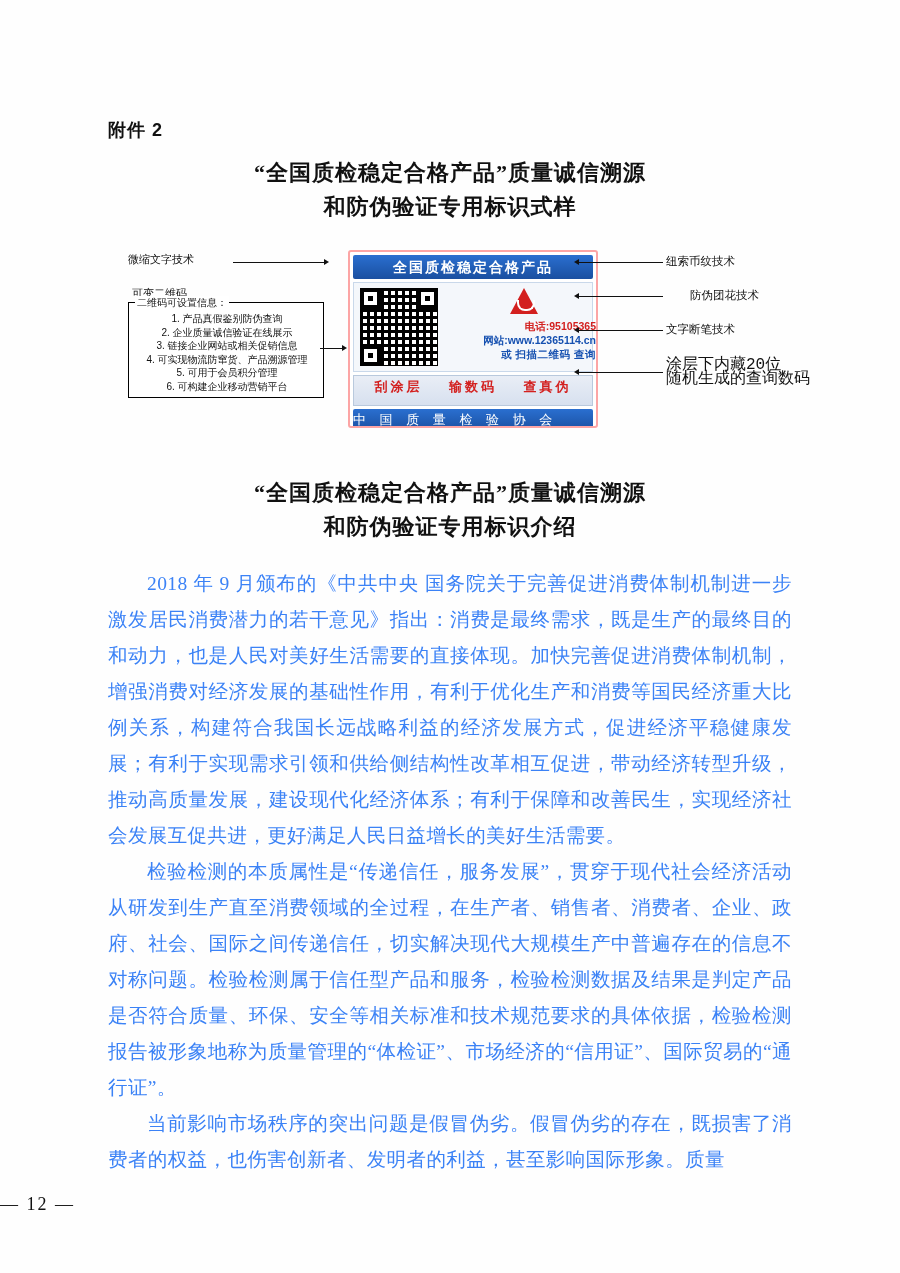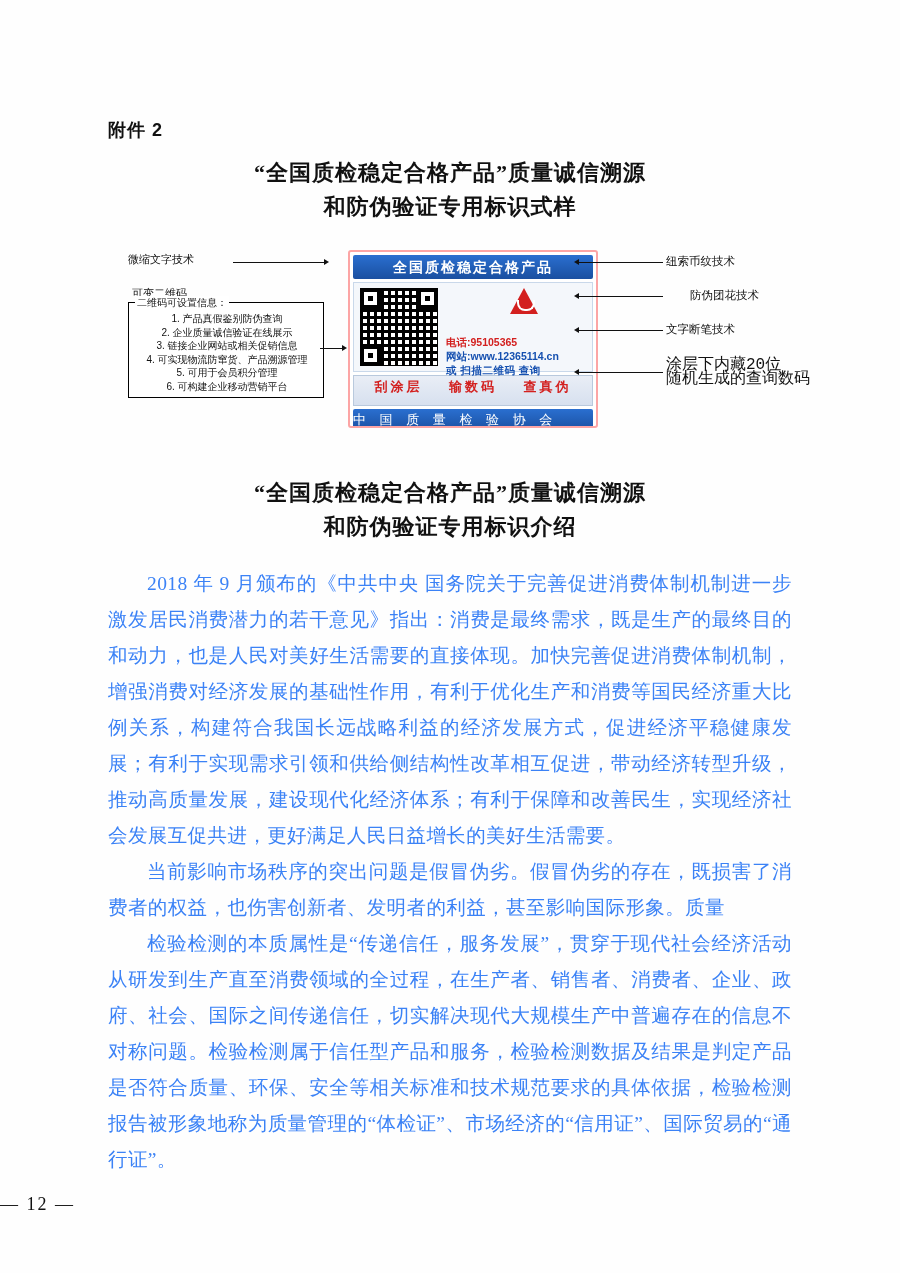--- a/index.html
+++ b/index.html
@@ -221,27 +221,28 @@
   .logo-mark .inner {
     position: absolute;
     left: 13px; top: 14px;
     width: 14px; height: 9px;
     border: 2px solid #fff;
     border-radius: 0 0 8px 8px;
     border-top: 0;
   }
   .phone-block {
     position: absolute;
-    left: 92px; top: 52px;
+    left: 92px; top: 36px;
     width: 150px;
     font-family: "Liberation Sans", sans-serif;
     font-size: 10.5px;
     line-height: 14px;
     color: #d3201f;
     font-weight: bold;
+    text-align: right;
   }
   .phone-block .blue { color: #1550b0; }
   .phone-block .line3 {
     color: #1550b0;
     letter-spacing: 0.5px;
   }
 
   .scratch {
     margin: 0 3px;
     height: 31px;
@@ -376,19 +377,19 @@
       </div>
     </div>
 
     <div class="doc-title title-2">
       <span class="ln">“全国质检稳定合格产品”质量诚信溯源</span>
       <span class="ln">和防伪验证专用标识介绍</span>
     </div>
 
     <div class="body-text">
       <p>2018 年 9 月颁布的《中共中央  国务院关于完善促进消费体制机制进一步激发居民消费潜力的若干意见》指出：消费是最终需求，既是生产的最终目的和动力，也是人民对美好生活需要的直接体现。加快完善促进消费体制机制，增强消费对经济发展的基础性作用，有利于优化生产和消费等国民经济重大比例关系，构建符合我国长远战略利益的经济发展方式，促进经济平稳健康发展；有利于实现需求引领和供给侧结构性改革相互促进，带动经济转型升级，推动高质量发展，建设现代化经济体系；有利于保障和改善民生，实现经济社会发展互促共进，更好满足人民日益增长的美好生活需要。</p>
+      <p>检验检测的本质属性是“传递信任，服务发展”，贯穿于现代社会经济活动从研发到生产直至消费领域的全过程，在生产者、销售者、消费者、企业、政府、社会、国际之间传递信任，切实解决现代大规模生产中普遍存在的信息不对称问题。检验检测属于信任型产品和服务，检验检测数据及结果是判定产品是否符合质量、环保、安全等相关标准和技术规范要求的具体依据，检验检测报告被形象地称为质量管理的“体检证”、市场经济的“信用证”、国际贸易的“通行证”。</p>
       <p>当前影响市场秩序的突出问题是假冒伪劣。假冒伪劣的存在，既损害了消费者的权益，也伤害创新者、发明者的利益，甚至影响国际形象。质量</p>
-      <p>检验检测的本质属性是“传递信任，服务发展”，贯穿于现代社会经济活动从研发到生产直至消费领域的全过程，在生产者、销售者、消费者、企业、政府、社会、国际之间传递信任，切实解决现代大规模生产中普遍存在的信息不对称问题。检验检测属于信任型产品和服务，检验检测数据及结果是判定产品是否符合质量、环保、安全等相关标准和技术规范要求的具体依据，检验检测报告被形象地称为质量管理的“体检证”、市场经济的“信用证”、国际贸易的“通行证”。</p>
     </div>
   </div>
 
   <div class="page-num">— 12 —</div>
 </div>
 
 </body></html>

